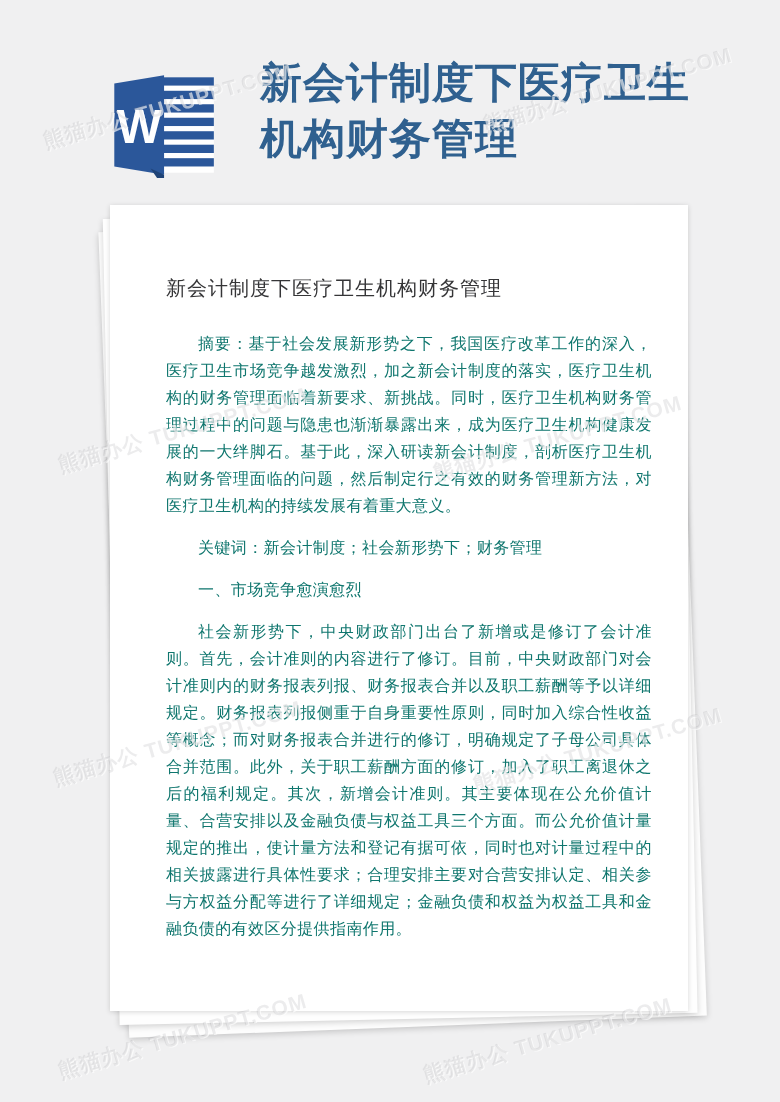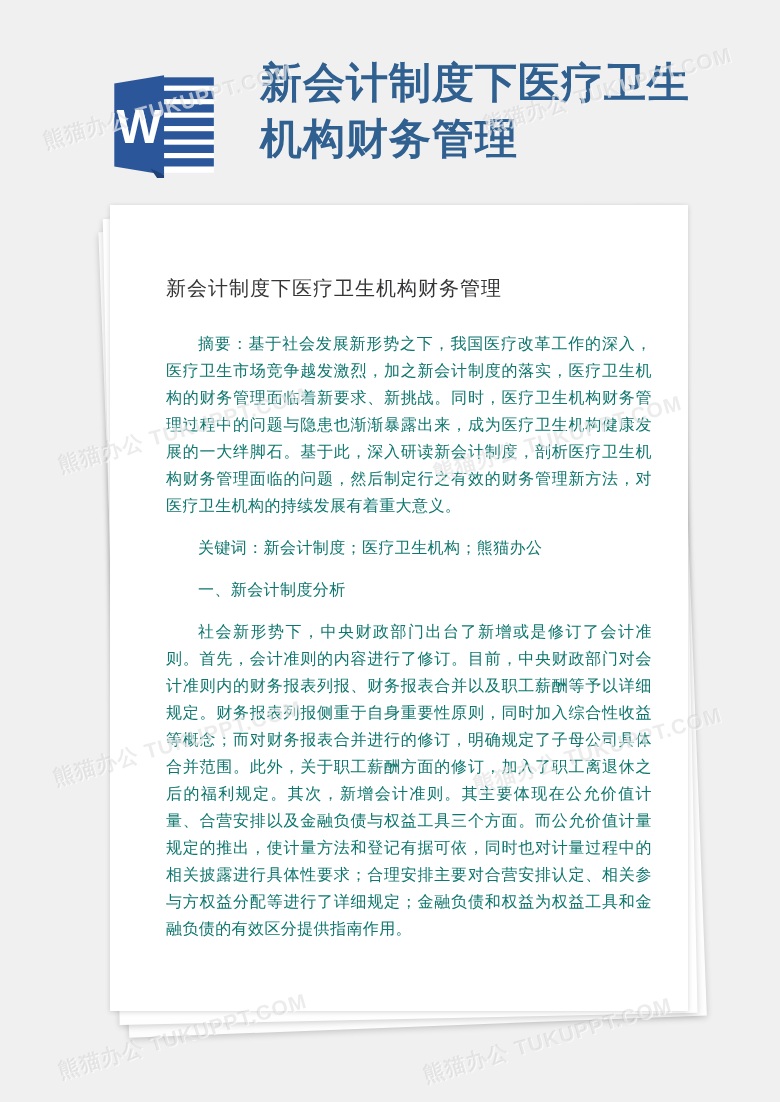--- a/index.html
+++ b/index.html
@@ -84,22 +84,22 @@
     </div>
     <div class="header-title">新会计制度下医疗卫生机构财务管理</div>
   </div>
 
   <div class="page-back b2"></div>
   <div class="page-back b1"></div>
 
   <div class="page">
     <h1 class="doc-title">新会计制度下医疗卫生机构财务管理</h1>
     <p class="doc-block">摘要：基于社会发展新形势之下，我国医疗改革工作的深入，医疗卫生市场竞争越发激烈，加之新会计制度的落实，医疗卫生机构的财务管理面临着新要求、新挑战。同时，医疗卫生机构财务管理过程中的问题与隐患也渐渐暴露出来，成为医疗卫生机构健康发展的一大绊脚石。基于此，深入研读新会计制度，剖析医疗卫生机构财务管理面临的问题，然后制定行之有效的财务管理新方法，对医疗卫生机构的持续发展有着重大意义。</p>
-    <p class="doc-block">关键词：新会计制度；医疗卫生机构；熊猫办公</p>
-    <p class="doc-block">一、新会计制度分析</p>
+    <p class="doc-block">关键词：新会计制度；社会新形势下；财务管理</p>
+    <p class="doc-block">一、市场竞争愈演愈烈</p>
     <p class="doc-block">社会新形势下，中央财政部门出台了新增或是修订了会计准则。首先，会计准则的内容进行了修订。目前，中央财政部门对会计准则内的财务报表列报、财务报表合并以及职工薪酬等予以详细规定。财务报表列报侧重于自身重要性原则，同时加入综合性收益等概念；而对财务报表合并进行的修订，明确规定了子母公司具体合并范围。此外，关于职工薪酬方面的修订，加入了职工离退休之后的福利规定。其次，新增会计准则。其主要体现在公允价值计量、合营安排以及金融负债与权益工具三个方面。而公允价值计量规定的推出，使计量方法和登记有据可依，同时也对计量过程中的相关披露进行具体性要求；合理安排主要对合营安排认定、相关参与方权益分配等进行了详细规定；金融负债和权益为权益工具和金融负债的有效区分提供指南作用。</p>
 
   </div>
 
   <div class="wm" style="left:40px;  top:128px;">熊猫办公 TUKUPPT.COM</div>
   <div class="wm" style="left:480px; top:112px;">熊猫办公 TUKUPPT.COM</div>
   <div class="wm" style="left:55px;  top:452px;">熊猫办公 TUKUPPT.COM</div>
   <div class="wm" style="left:430px; top:460px;">熊猫办公 TUKUPPT.COM</div>
   <div class="wm" style="left:50px;  top:765px;">熊猫办公 TUKUPPT.COM</div>
   <div class="wm" style="left:470px; top:772px;">熊猫办公 TUKUPPT.COM</div>

